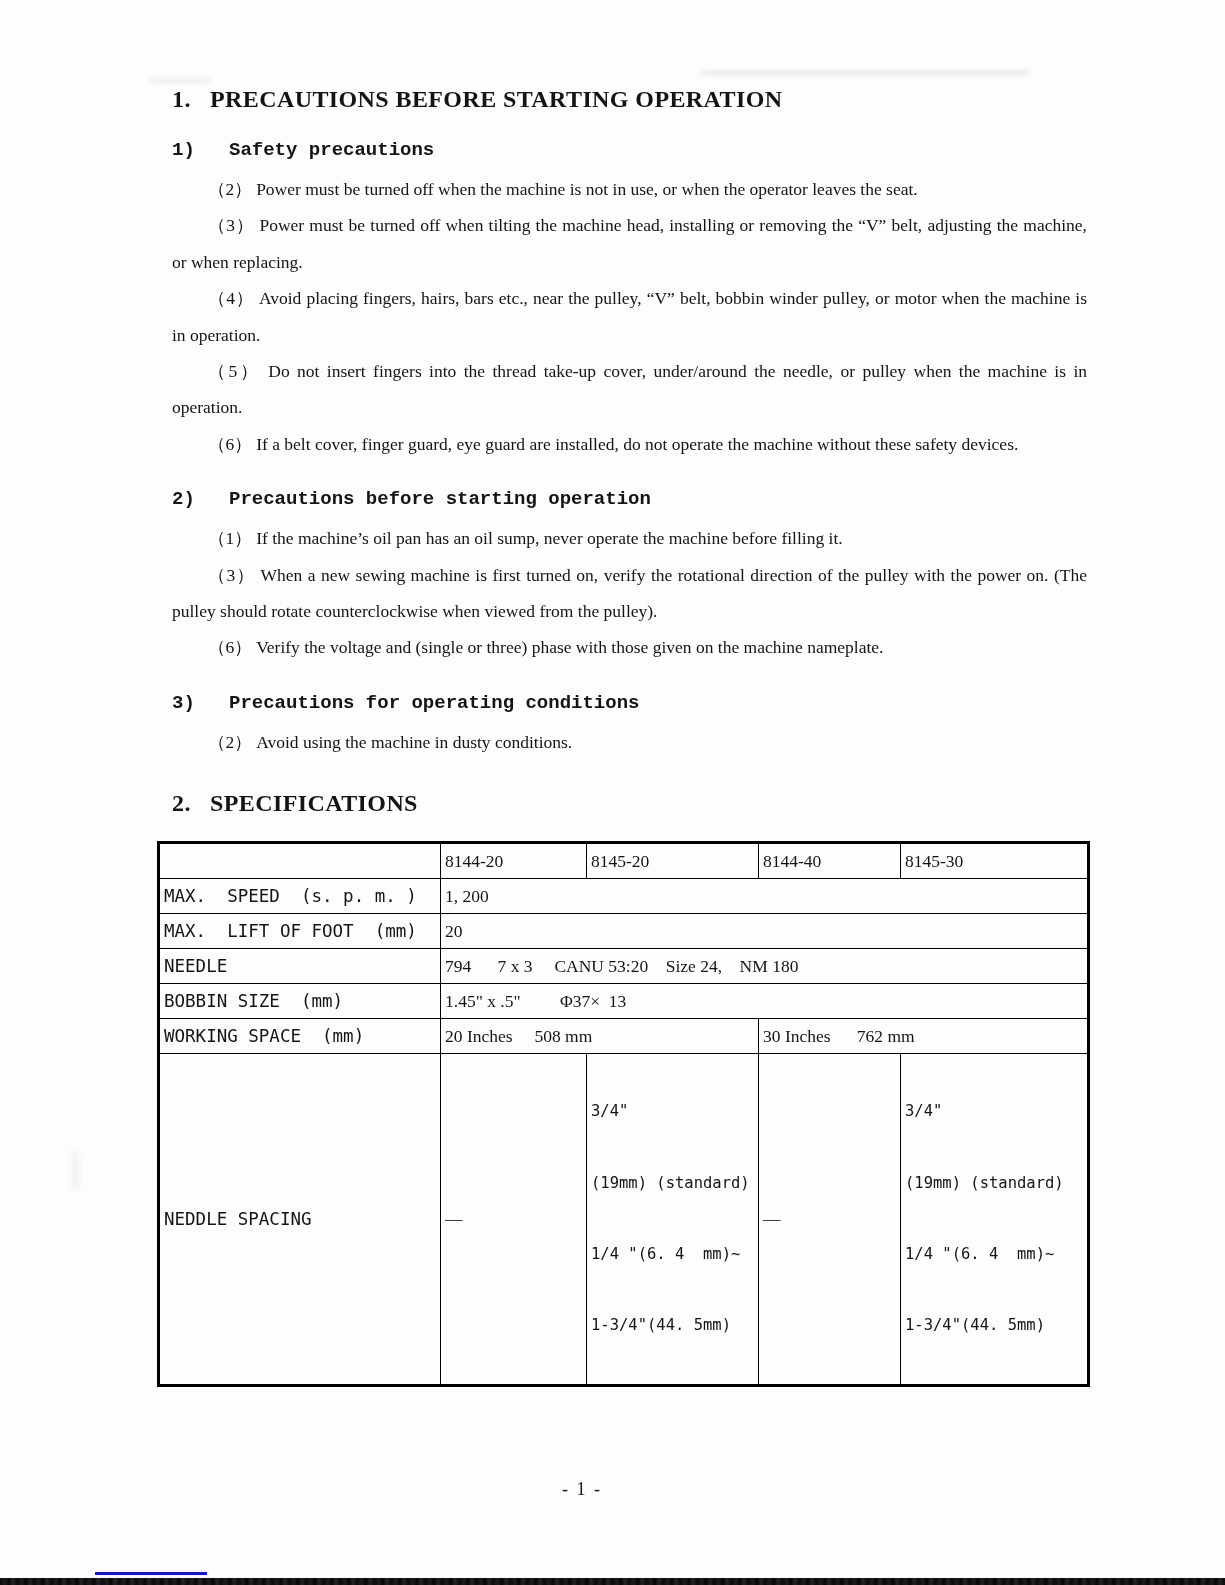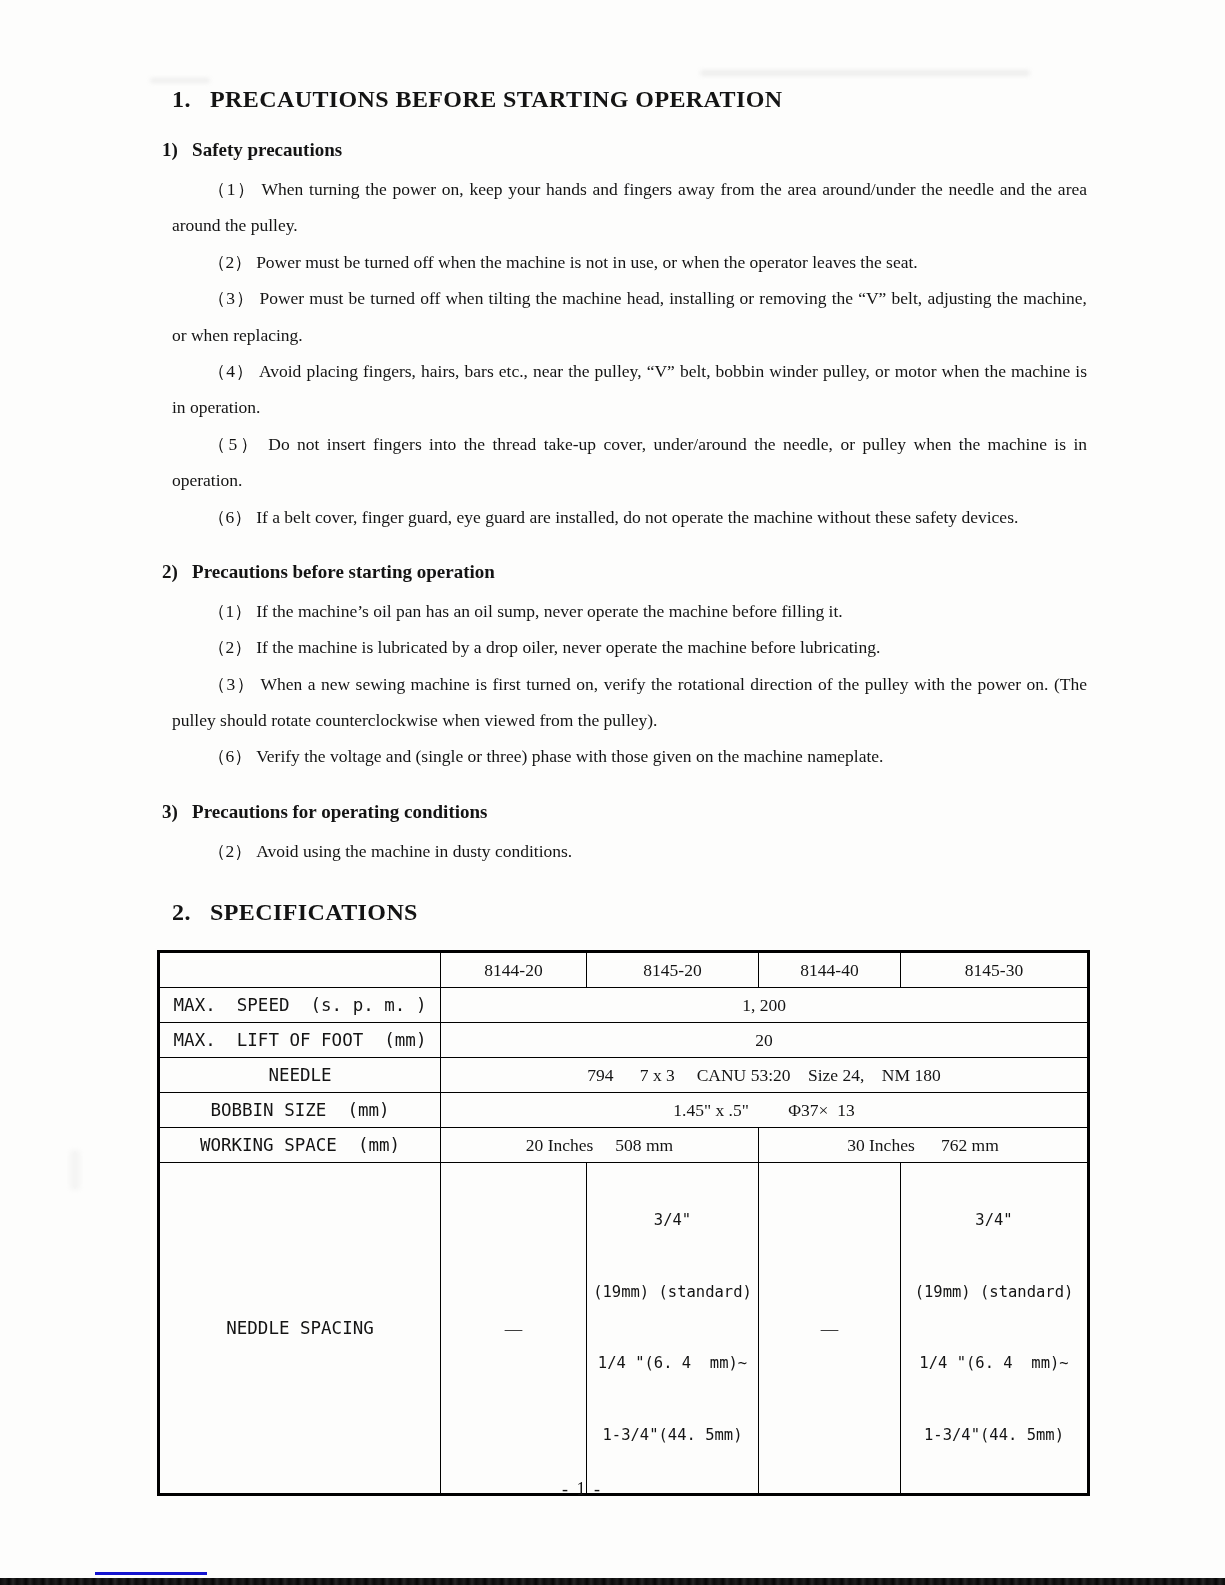--- a/index.html
+++ b/index.html
@@ -17,42 +17,42 @@
   .doc-title {
     font-size:24px; font-weight:bold;
     letter-spacing:0.4px;
     margin:0 0 0 15px;
     white-space:pre-wrap;
   }
   .doc-title.second { margin-top:30px; }
 
   .sec-heading {
     font-size:19px; font-weight:bold;
-    margin:26px 0 10px 5px;
+    margin:26px 0 10px 15px;
     white-space:pre-wrap;
+    font-family:Liberation Mono, monospace;
   }
   .para {
     font-size:17.5px;
     line-height:2.08;
     text-align:justify;
     text-indent:36px;
     margin:0 0 0 15px;
   }
 
   table.spec {
     border-collapse:collapse;
     table-layout:fixed;
     width:930px;
     margin-top:24px;
     border:3px solid #000;
   }
   table.spec td {
     border:1.6px solid #000;
     height:32px;
-    text-align:center;
     vertical-align:middle;
     font-size:17.5px;
     padding:1px 4px;
     white-space:pre-wrap;
     overflow:hidden;
   }
   td.lbl {
     font-family:"DejaVu Sans Mono", monospace;
     font-size:16px;
     text-align:left;
@@ -108,30 +108,28 @@
 
   <div class="scan-smudge smudge-1"></div>
   <div class="scan-smudge smudge-2"></div>
   <div class="scan-smudge smudge-3"></div>
 
   <div class="content">
 
     <h1 class="doc-title">1.   PRECAUTIONS BEFORE STARTING OPERATION</h1>
 
     <h2 class="sec-heading">1)   Safety precautions</h2>
-    <p class="para">（1） When turning the power on, keep your hands and fingers away from the area around/under the needle and the area around the pulley.</p>
     <p class="para">（2） Power must be turned off when the machine is not in use, or when the operator leaves the seat.</p>
     <p class="para">（3） Power must be turned off when tilting the machine head, installing or removing the “V” belt, adjusting the machine, or when replacing.</p>
     <p class="para">（4） Avoid placing fingers, hairs, bars etc., near the pulley, “V” belt, bobbin winder pulley, or motor when the machine is in operation.</p>
     <p class="para">（5） Do not insert fingers into the thread take-up cover, under/around the needle, or pulley when the machine is in operation.</p>
     <p class="para">（6） If a belt cover, finger guard, eye guard are installed, do not operate the machine without these safety devices.</p>
 
     <h2 class="sec-heading">2)   Precautions before starting operation</h2>
     <p class="para">（1） If the machine’s oil pan has an oil sump, never operate the machine before filling it.</p>
-    <p class="para">（2） If the machine is lubricated by a drop oiler, never operate the machine before lubricating.</p>
     <p class="para">（3） When a new sewing machine is first turned on, verify the rotational direction of the pulley with the power on. (The pulley should rotate counterclockwise when viewed from the pulley).</p>
     <p class="para">（6） Verify the voltage and (single or three) phase with those given on the machine nameplate.</p>
 
     <h2 class="sec-heading">3)   Precautions for operating conditions</h2>
     <p class="para">（2） Avoid using the machine in dusty conditions.</p>
 
     <h1 class="doc-title second">2.   SPECIFICATIONS</h1>
 
     <table class="spec">
       <colgroup>

